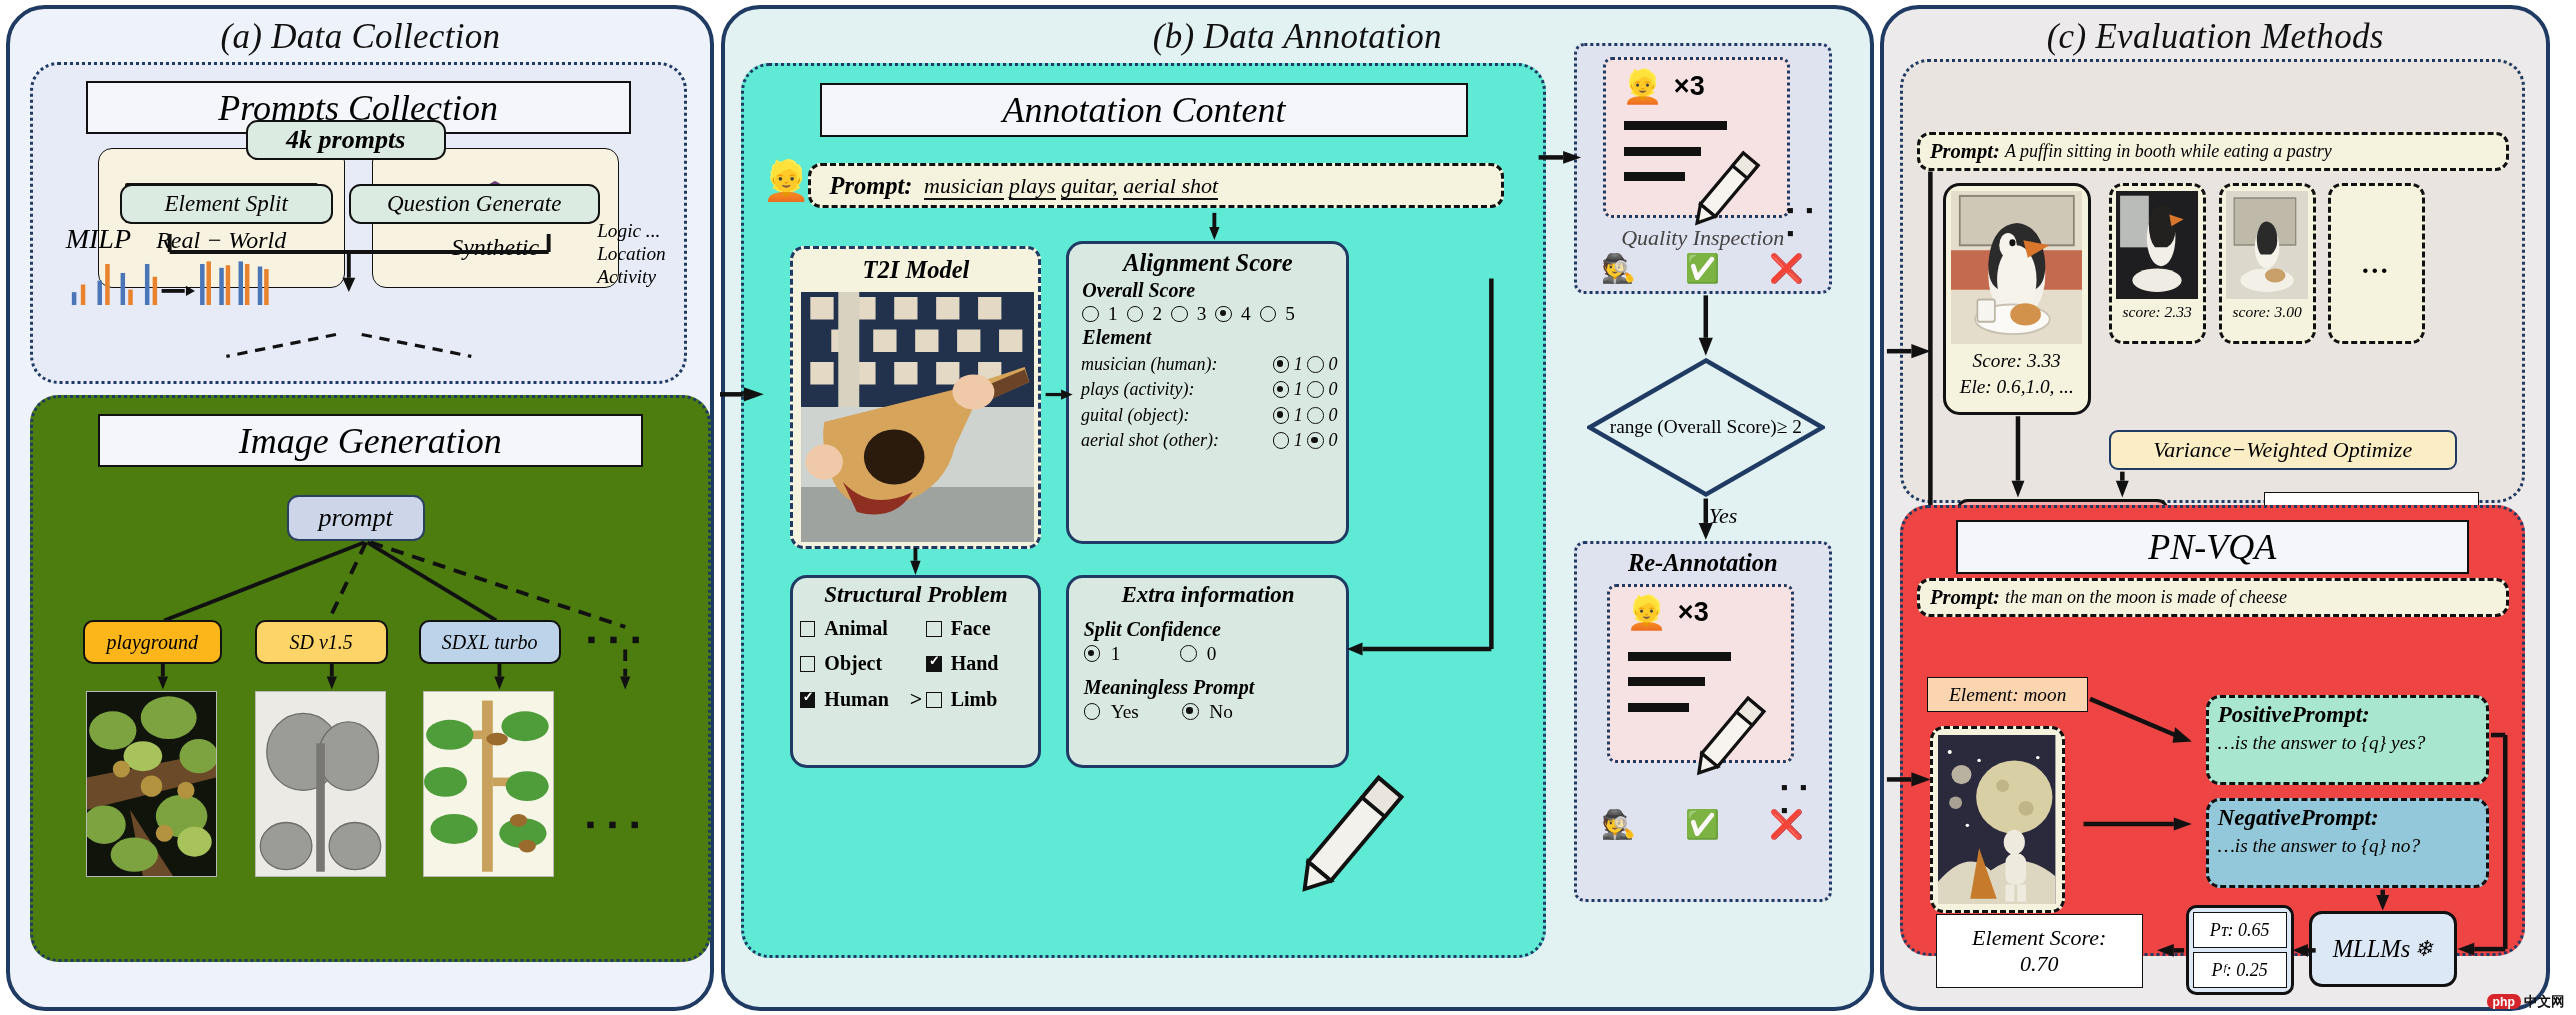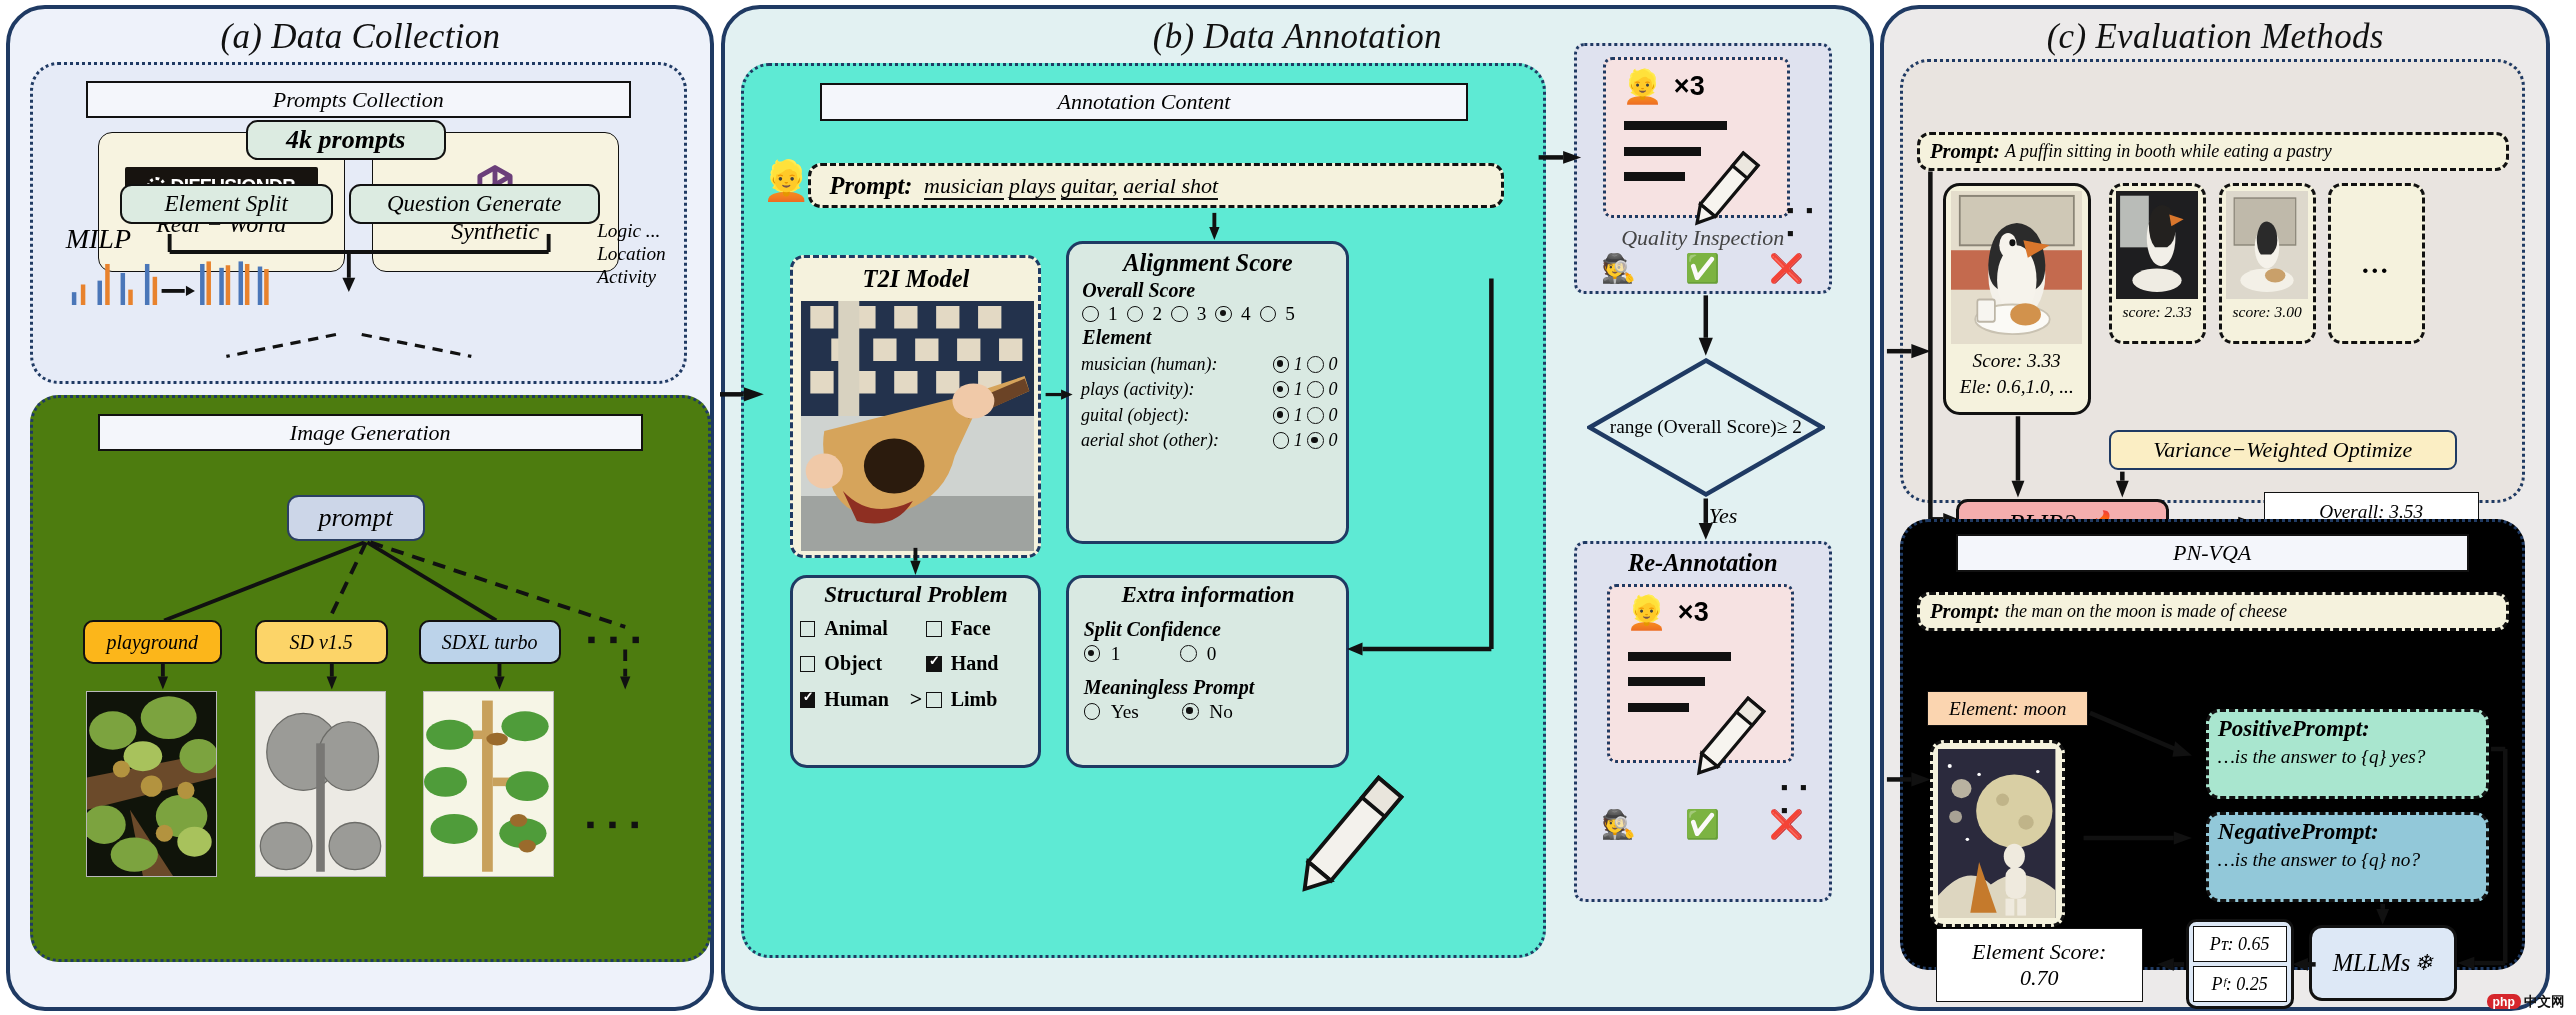--- a/index.html
+++ b/index.html
@@ -8,21 +8,21 @@
 
   
   .panel{border:4.5px solid #1f3a63;border-radius:39px;position:relative;box-sizing:border-box;}
   .panel-a{width:708px;background:#eef2fa;}
   .panel-b{width:1153px;background:#e2f1f2;}
   .panel-c{width:670px;background:#eceaea;}
   .panel-title{text-align:center;font-style:italic;font-size:35px;color:#111;padding-top:7.7px;letter-spacing:0.3px;font-family:"Liberation Serif",serif;}
 
   
   .dotbox{border:3.2px dotted #1f3a63;border-radius:28px;box-sizing:border-box;position:relative;}
-  .head-bar{border:2.6px solid #111;background:#f4f6fb;text-align:center;font-style:italic;font-size:22px;padding:3.9px 0;margin:0 auto;}
+  .head-bar{border:2.6px solid #111;background:#f4f6fb;text-align:center;font-style:italic;font-size:36px;padding:3.9px 0;margin:0 auto;}
 
   
   .rbox{border:2.6px solid #111;border-radius:11.6px;box-sizing:border-box;display:flex;align-items:center;justify-content:center;text-align:center;}
   .rbox-navy{border:2.6px solid #1f3a63;}
   .dashbox{border:3.2px dashed #111;border-radius:13px;box-sizing:border-box;}
 
   
   .a-inner{position:absolute;left:19.3px;top:53px;width:657px;height:322px;background:#e6ebf7;}
   .a-inner2{position:absolute;left:19.3px;top:386px;width:681px;height:567px;background:#4d7c0f;}
   .prompts-head{width:541px;margin-top:15.5px;}
@@ -56,21 +56,21 @@
 
   
   .b-inner{position:absolute;left:16.7px;top:54px;width:805px;height:895px;background:#5eead4;}
   .annot-head{width:644px;margin-top:16.7px;}
   .b-prompt{position:absolute;left:64px;top:97px;width:696px;height:45px;background:#f5f2dd;display:flex;align-items:center;padding-left:18px;box-sizing:border-box;gap:11.6px;}
   .b-prompt b{font-size:24.5px;font-style:italic;}
   .b-prompt .val{font-style:italic;font-size:22px;}
   .u{border-bottom:2.6px solid #111;padding-bottom:0.6px;}
   .grad-cap{position:absolute;left:18px;top:95px;font-size:39px;line-height:1;}
 
-  .t2i{position:absolute;left:46px;top:189px;width:251px;height:303px;background:#f5f2dd;border:3.9px dashed #1f3a63;border-radius:14px;box-sizing:border-box;}
+  .t2i{position:absolute;left:46px;top:180px;width:251px;height:303px;background:#f5f2dd;border:3.9px dashed #1f3a63;border-radius:14px;box-sizing:border-box;}
   .t2i-title{text-align:center;font-weight:bold;font-style:italic;font-size:24.5px;padding-top:6.4px;}
   .t2i-img{position:absolute;left:7.7px;top:43px;width:233px;height:250px;}
 
   .align{position:absolute;left:322px;top:175px;width:283px;height:303px;background:#d9e9e2;border:3.2px solid #1f3a63;border-radius:16.7px;box-sizing:border-box;padding:5.2px 9px;}
   .align-title{text-align:center;font-weight:bold;font-style:italic;font-size:24.5px;}
   .sub-b{font-weight:bold;font-style:italic;font-size:20px;margin:1.3px 0 1.3px 3.9px;}
   .opt-row{display:flex;align-items:center;gap:9px;margin-left:3.9px;font-size:19.3px;}
   .radio{width:16.7px;height:16.7px;border:1.9px solid #111;border-radius:50%;box-sizing:border-box;display:inline-block;position:relative;flex:none;}
   .radio.on::after{content:"";position:absolute;left:3.2px;top:3.2px;width:6.4px;height:6.4px;border-radius:50%;background:#111;}
   .ele-row{display:flex;align-items:center;font-size:18px;font-style:italic;margin-top:4.5px;margin-left:2.6px;}
@@ -96,21 +96,21 @@
   .qi-icons{display:flex;justify-content:space-around;align-items:center;font-size:28px;margin-top:1.3px;}
   .diamond{position:absolute;left:13px;top:332px;width:238px;height:139px;}
   .diamond svg{position:absolute;inset:0;}
   .diamond .dtxt{position:absolute;inset:0;display:flex;flex-direction:row;align-items:center;justify-content:center;font-size:19.3px;line-height:1.25;text-align:center;}
   .yes{position:absolute;left:135px;top:477px;font-style:italic;font-size:22px;}
   .reann{position:absolute;left:0;top:515px;width:258px;height:361px;background:#dfe2ef;border:3.2px dotted #1f3a63;border-radius:10.3px;box-sizing:border-box;}
   .reann-title{text-align:center;font-weight:bold;font-style:italic;font-size:24.5px;padding-top:5.2px;}
 
   
   .c-inner{position:absolute;left:15.5px;top:50px;width:625px;height:444px;background:#e9e4e0;}
-  .c-inner2{position:absolute;left:15.5px;top:510px;width:625px;height:451px;background:#000000;}
+  .c-inner2{position:absolute;left:15.5px;top:496px;width:625px;height:451px;background:#ef4444;}
   .c-head{width:509px;margin-top:11.6px;}
   .c-prompt{position:absolute;left:14px;top:70px;width:592px;height:39px;background:#f5f2dd;display:flex;align-items:center;padding-left:10.3px;box-sizing:border-box;gap:5.2px;}
   .c-prompt b{font-size:20.6px;font-style:italic;}
   .c-prompt .val{font-style:italic;font-size:18px;}
 
   .main-img{position:absolute;left:40px;top:121px;width:148px;height:232px;background:#f5f2dd;border:3.9px solid #111;border-radius:16.7px;box-sizing:border-box;padding:5.2px;}
   .main-img .pic{width:100%;height:153px;}
   .main-img .txt{font-style:italic;font-size:19.3px;margin-top:3.9px;text-align:center;}
   .alt{position:absolute;top:121px;width:97px;height:161px;background:#f5f2dd;border:3.2px dashed #111;border-radius:14px;box-sizing:border-box;padding:4.5px;}
   .alt .pic{width:100%;height:108px;}

